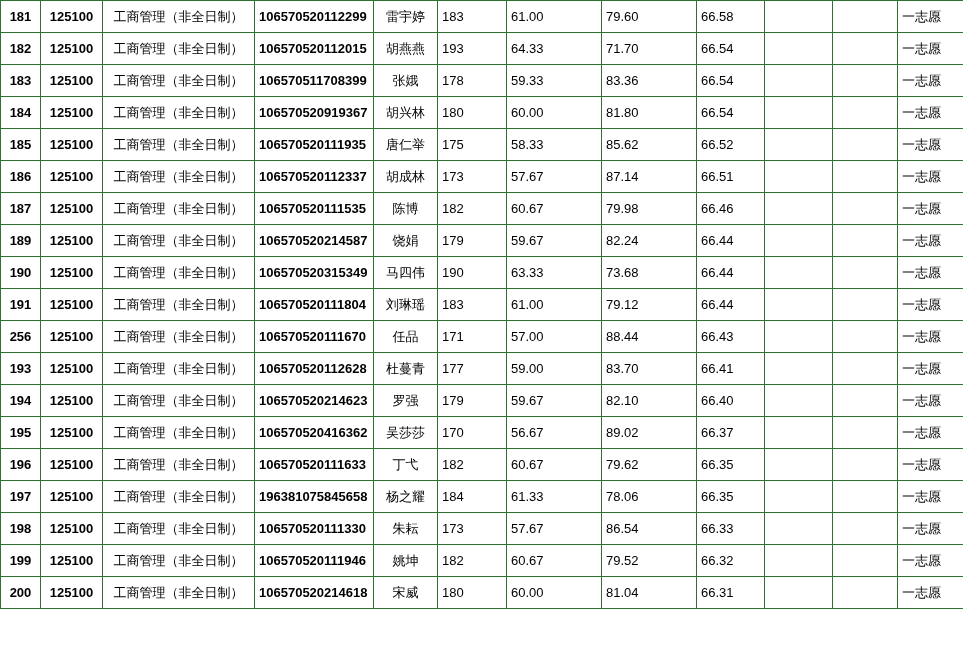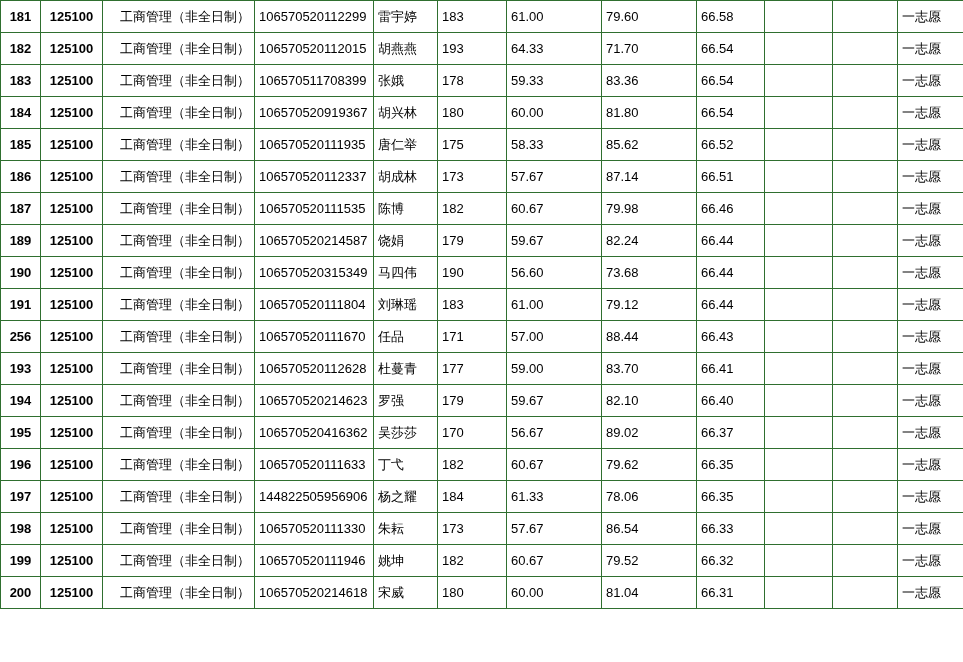--- a/index.html
+++ b/index.html
@@ -45,23 +45,23 @@
   col.c-score1 { width: 69px; }
   col.c-score2 { width: 95px; }
   col.c-score3 { width: 95px; }
   col.c-score4 { width: 68px; }
   col.c-blank1 { width: 68px; }
   col.c-blank2 { width: 65px; }
   col.c-pref   { width: 66px; }
 
   td.idx   { text-align: center; font-weight: bold; font-size: 13.5px; }
   td.code  { text-align: center; font-weight: bold; font-size: 13.5px; }
-  td.major { text-align: right; font-size: 13px; letter-spacing: 0px; }
-  td.exam  { text-align: left; font-size: 13px; padding-left: 5px; }
-  td.name  { text-align: left; font-size: 13px; padding-left: 5px; }
+  td.major { text-align: center; font-size: 13px; letter-spacing: 0px; }
+  td.exam  { text-align: left; font-size: 13px; padding-left: 5px; font-weight: bold; }
+  td.name  { text-align: center; font-size: 13px; padding-left: 5px; }
   td.num   { text-align: left; font-size: 13px; padding-left: 6px; }
   td.blank { }
   td.pref  { font-size: 13px; }
 </style>
 </head>
 <body>
 
 <div id="sheet">
   <table class="grid">
     <colgroup>
@@ -191,21 +191,21 @@
           <td class="blank"></td>
           <td class="pref">一志愿</td>
         </tr>
         <tr>
           <td class="idx">190</td>
           <td class="code">125100</td>
           <td class="major">工商管理（非全日制）</td>
           <td class="exam">106570520315349</td>
           <td class="name">马四伟</td>
           <td class="num">190</td>
-          <td class="num">56.60</td>
+          <td class="num">63.33</td>
           <td class="num">73.68</td>
           <td class="num">66.44</td>
           <td class="blank"></td>
           <td class="blank"></td>
           <td class="pref">一志愿</td>
         </tr>
         <tr>
           <td class="idx">191</td>
           <td class="code">125100</td>
           <td class="major">工商管理（非全日制）</td>
@@ -286,21 +286,21 @@
           <td class="num">79.62</td>
           <td class="num">66.35</td>
           <td class="blank"></td>
           <td class="blank"></td>
           <td class="pref">一志愿</td>
         </tr>
         <tr>
           <td class="idx">197</td>
           <td class="code">125100</td>
           <td class="major">工商管理（非全日制）</td>
-          <td class="exam">144822505956906</td>
+          <td class="exam">196381075845658</td>
           <td class="name">杨之耀</td>
           <td class="num">184</td>
           <td class="num">61.33</td>
           <td class="num">78.06</td>
           <td class="num">66.35</td>
           <td class="blank"></td>
           <td class="blank"></td>
           <td class="pref">一志愿</td>
         </tr>
         <tr>

